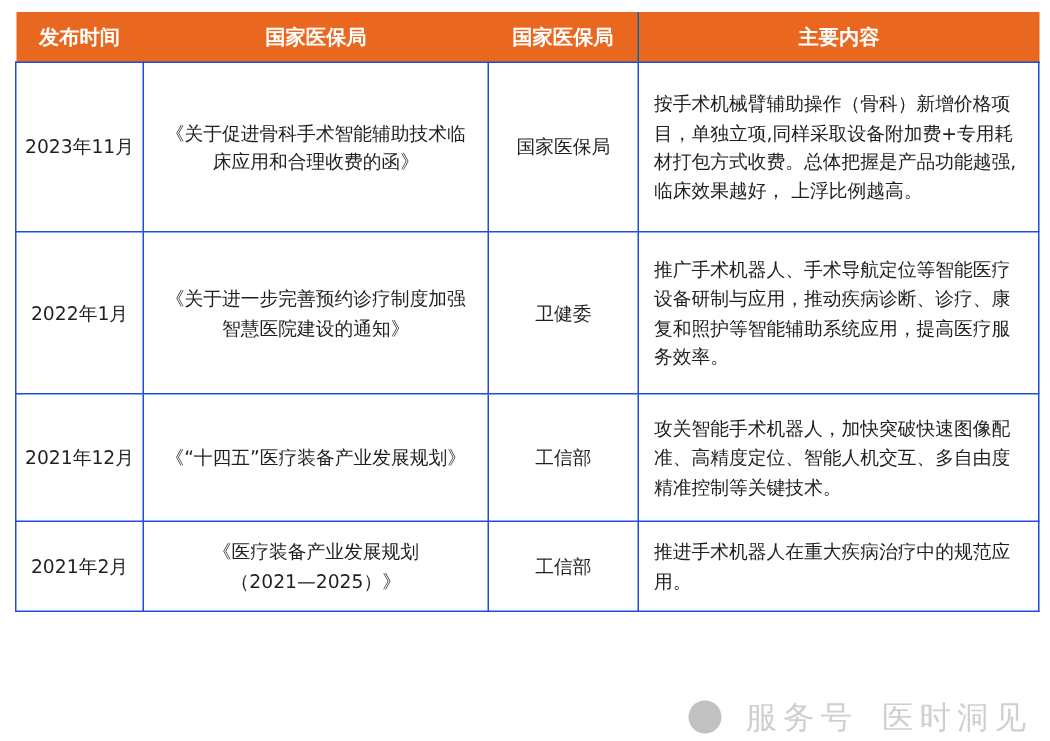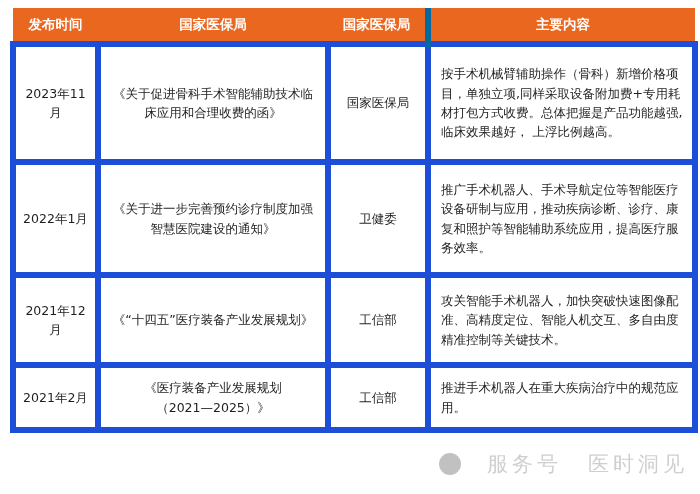--- a/index.html
+++ b/index.html
@@ -34,25 +34,25 @@
     color: #ffffff;
     font-size: 13.5px;
     font-weight: bold;
     height: 33px;
     padding: 0 2px;
     border: none;
     text-align: center;
     vertical-align: middle;
   }
   th.col-content {
-    border-left: 6px solid #0369a1;
+    border-left: 1px solid #0369a1;
   }
 
   td {
-    border: 6px solid #1d4ed8;
+    border: 1px solid #1d4ed8;
     color: #1f1f1f;
     font-size: 12.5px;
     line-height: 1.55;
     text-align: center;
     vertical-align: middle;
     padding: 3px 5px;
     overflow: hidden;
   }
   td.col-policy { white-space: pre-line; padding: 3px 10px; }
   td.col-content {
@@ -63,24 +63,24 @@
   tr.r1 td { height: 104px; }
   tr.r2 td { height: 58px;  }
   tr.r3 td { height: 99px;  }
   tr.r4 td { height: 76px;  }
   tr.r5 td { height: 53px;  }
   tr.r6 td { height: 51px;  }
 
   .watermark {
     position: absolute;
     right: 12px;
-    bottom: 16px;
+    bottom: 2px;
     display: flex;
     align-items: center;
-    gap: 26px;
+    gap: 16px;
     color: #a8a8a8;
     opacity: 0.55;
     font-size: 21px;
     letter-spacing: 4px;
     pointer-events: none;
     white-space: nowrap;
   }
   .wm-icon {
     display: inline-block;
     width: 22px;

